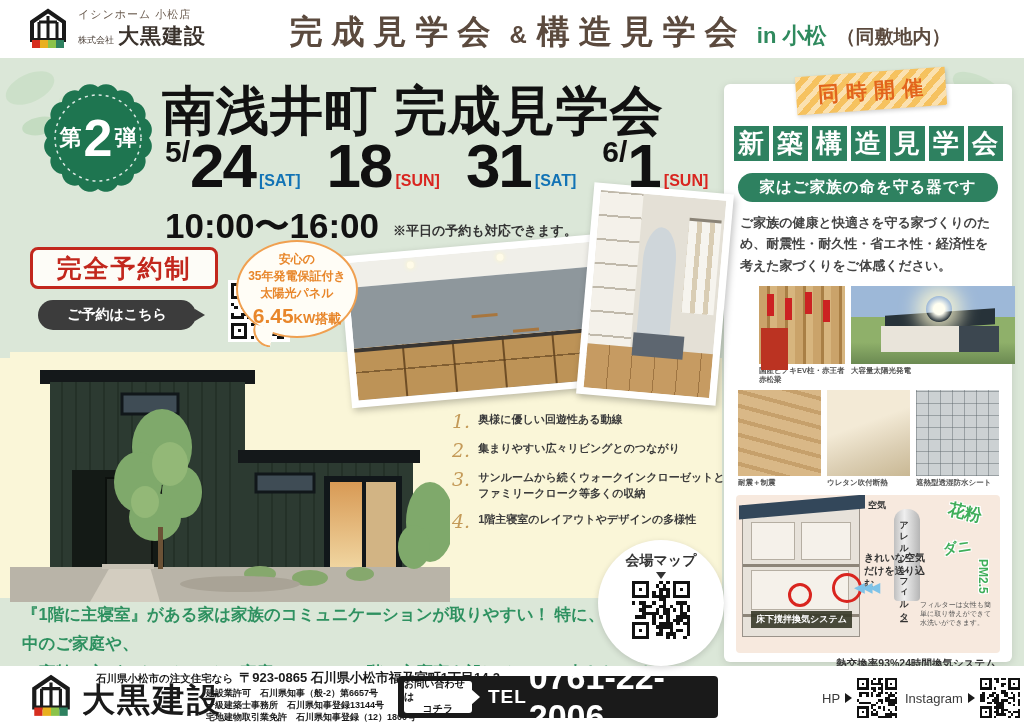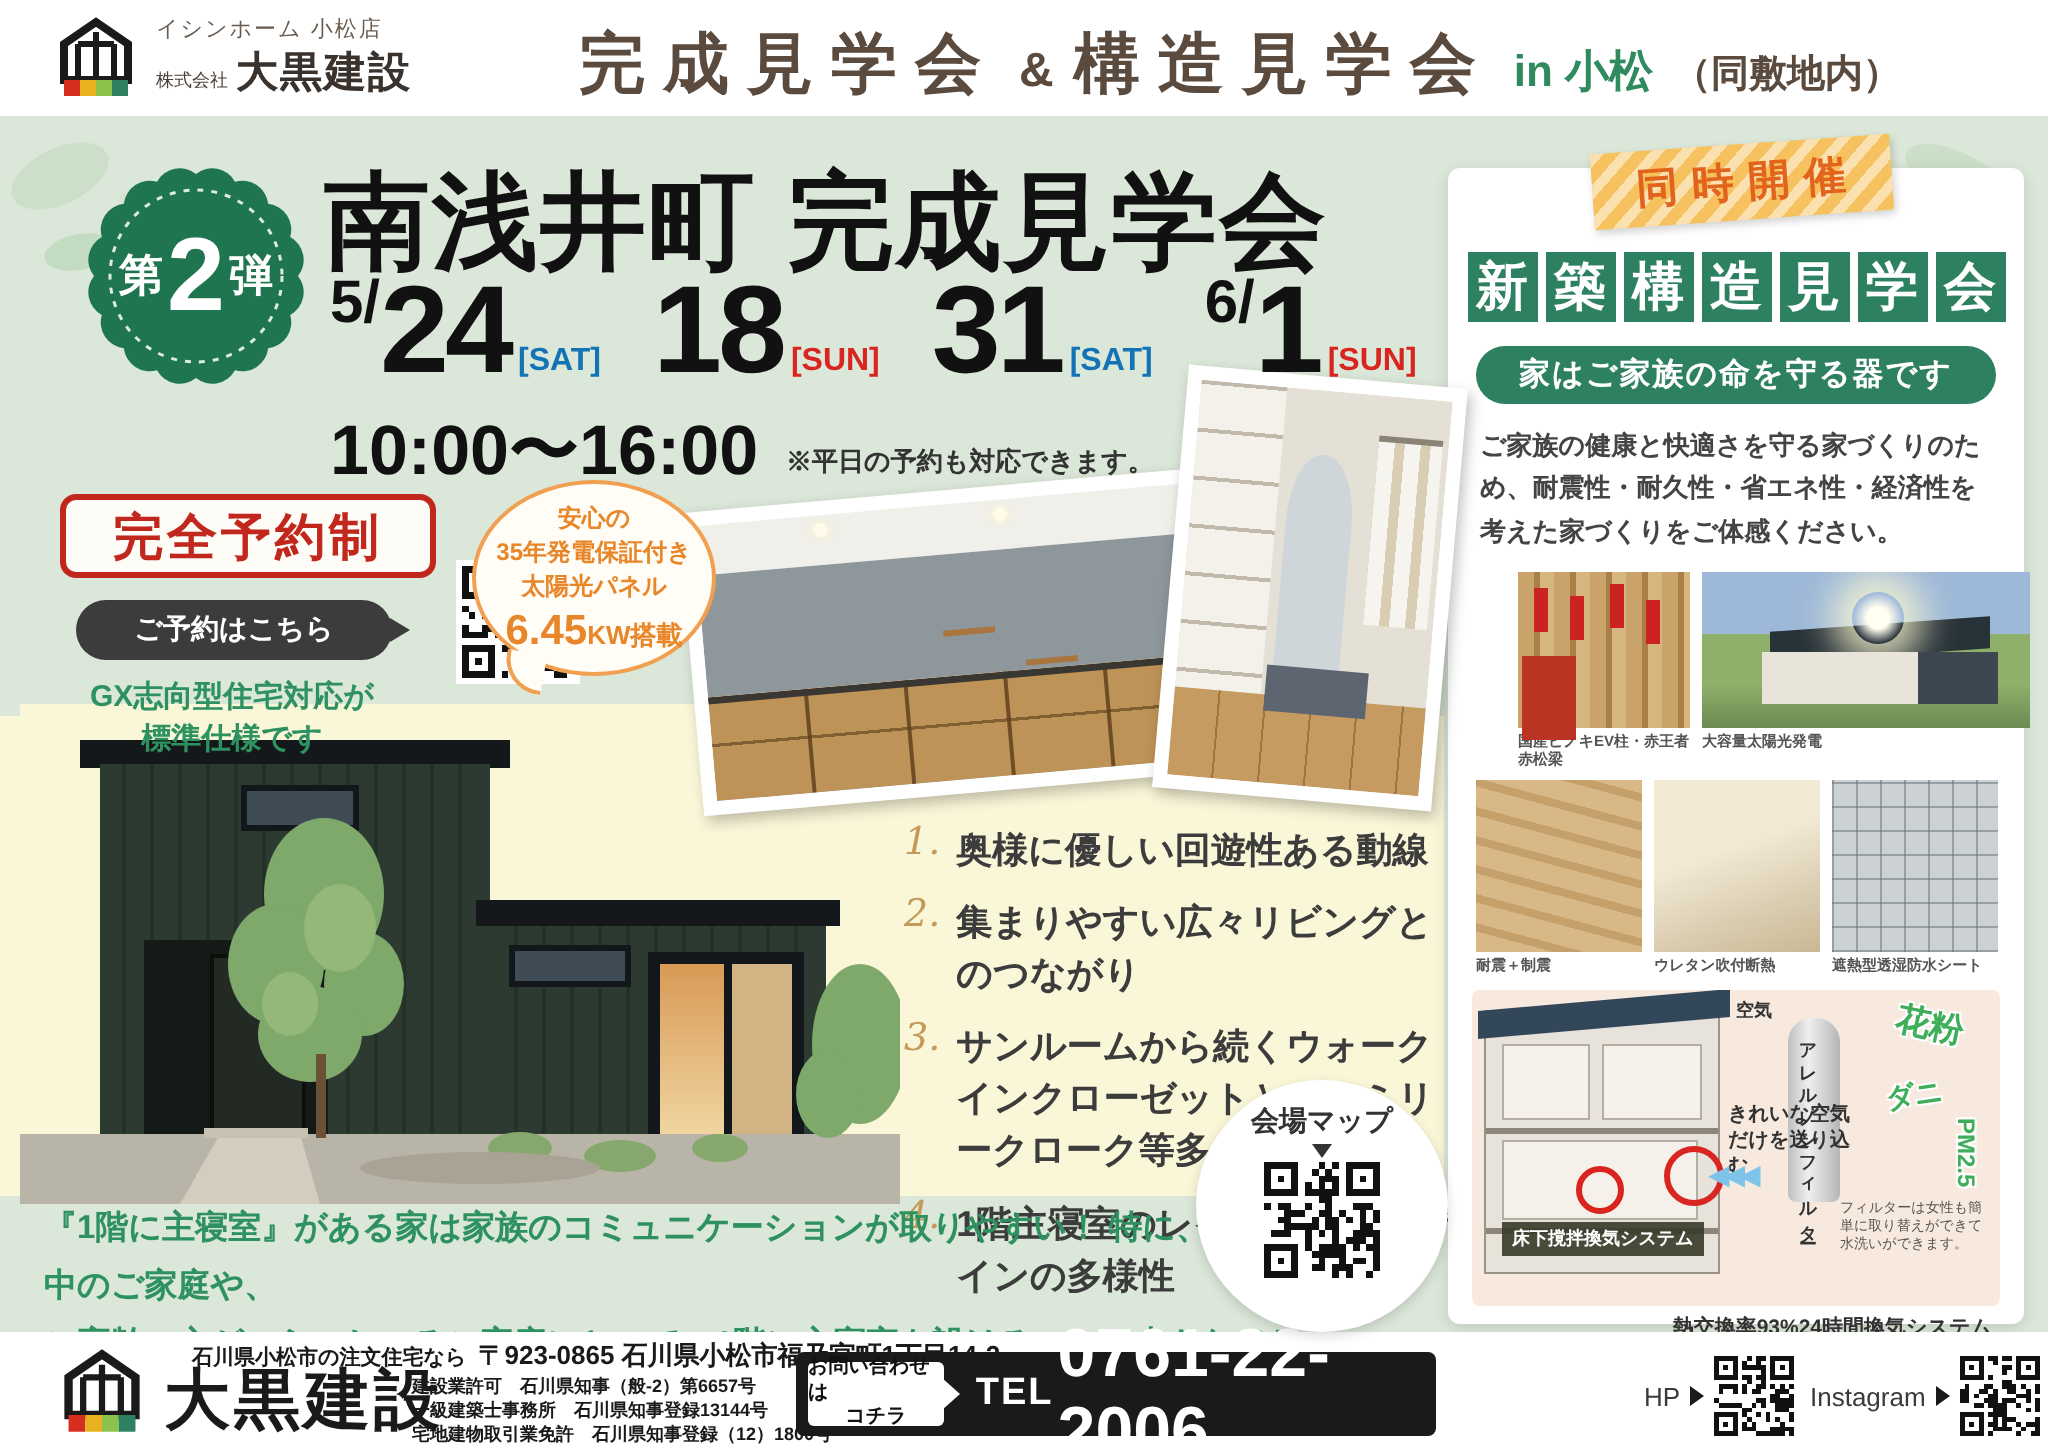--- a/index.html
+++ b/index.html
@@ -79,21 +79,21 @@
   .cl-mat { position:absolute; bottom:18%; left:36%; width:40%; height:12%; background:#5d6670; }
 
   
   .cream { position:absolute; left:0; top:358px; width:722px; height:240px; background:#faf6d8; z-index:2; }
   .house { position:absolute; left:10px; top:352px; width:440px; height:250px; z-index:3; }
 
   
   .features { position:absolute; left:452px; top:412px; width:278px; z-index:4; }
   .feat { display:flex; gap:8px; margin-bottom:10px; }
   .feat .fn { font-family:"DejaVu Serif", serif; font-style:italic; font-size:19px; color:#c49a58; line-height:1; }
-  .feat .ft { font-size:18px; font-weight:bold; color:#3c3c3c; line-height:1.45; }
+  .feat .ft { font-size:11px; font-weight:bold; color:#3c3c3c; line-height:1.45; }
 
   
   .map-circle { position:absolute; left:598px; top:540px; width:126px; height:126px; border-radius:50%; background:#fff; box-shadow:0 2px 6px rgba(0,0,0,.15); display:flex; flex-direction:column; align-items:center; padding-top:12px; z-index:6; }
   .map-circle .ml { font-size:14px; font-weight:bold; color:#333; }
   .map-circle .tri { width:0; height:0; border-top:7px solid #333; border-left:5px solid transparent; border-right:5px solid transparent; margin:2px 0; }
   .qr-map { width:58px; height:58px; }
 
   
   .bottom-note { position:absolute; left:22px; top:600px; width:640px; color:#2e9160; font-size:16.5px; font-weight:bold; line-height:1.75; z-index:4; }
 
@@ -238,24 +238,20 @@
   <div class="time-row">
     <span class="time">10:00〜16:00</span>
     <span class="time-note">※平日の予約も対応できます。</span>
   </div>
 
   <div class="reserve-box">
     <span>完全予約制</span>
   </div>
   <div class="cta-btn">
     <span>ご予約はこちら</span>
-  </div>
-  <div class="gx-note">
-    <div>GX志向型住宅対応が</div>
-    <div>標準仕様です</div>
   </div>
   <div class="qr qr-reserve"><svg viewBox="0 0 17 17" width="100%" height="100%" shape-rendering="crispEdges">
         <rect width="17" height="17" fill="#fff"></rect>
         <rect x="6" y="0" width="1" height="1" fill="#111"></rect>
         <rect x="8" y="0" width="1" height="1" fill="#111"></rect>
         <rect x="9" y="0" width="1" height="1" fill="#111"></rect>
         <rect x="10" y="0" width="1" height="1" fill="#111"></rect>
         <rect x="6" y="1" width="1" height="1" fill="#111"></rect>
         <rect x="8" y="1" width="1" height="1" fill="#111"></rect>
         <rect x="9" y="1" width="1" height="1" fill="#111"></rect>

